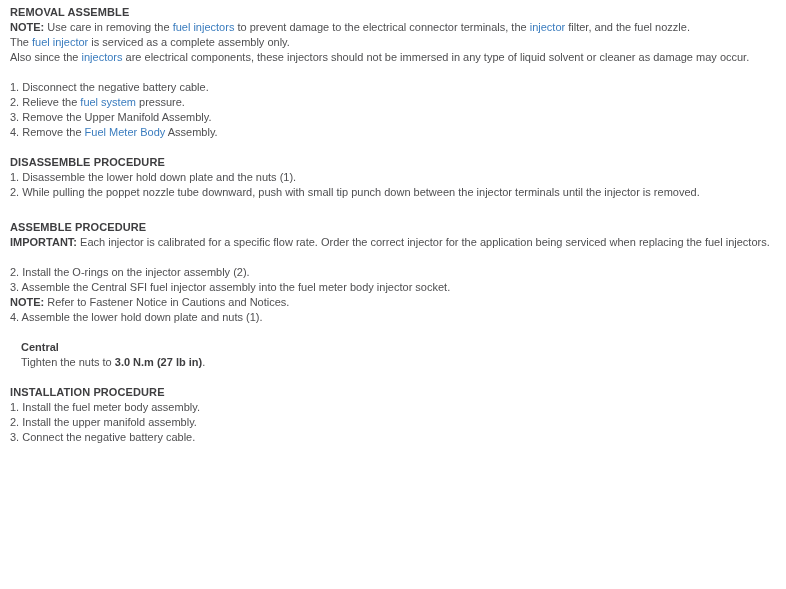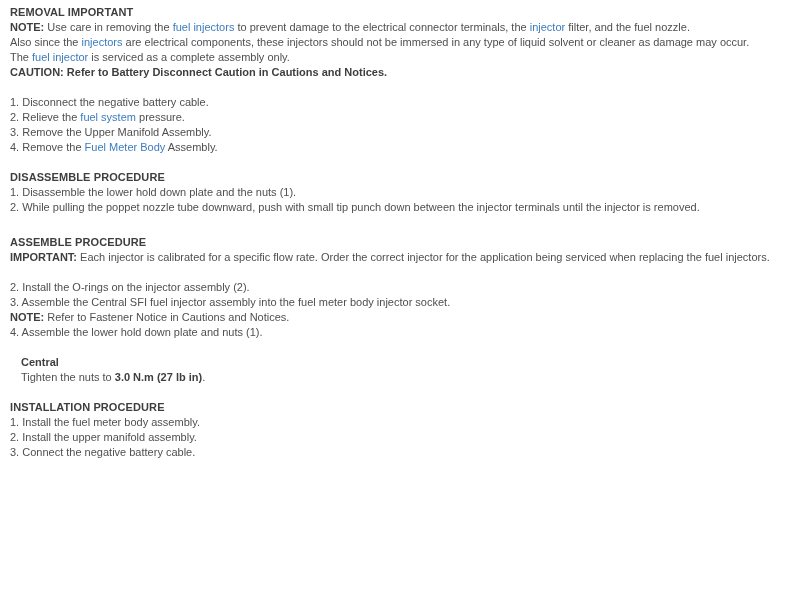--- a/index.html
+++ b/index.html
@@ -40,29 +40,28 @@
     cursor: pointer;
   }
   .step { margin: 0; }
   .indent { padding-left: 11px; }
 </style>
 </head>
 <body>
 
 <div class="doc">
 
-  <div class="heading">REMOVAL IMPORTANT</div>
+  <div class="heading">REMOVAL ASSEMBLE</div>
 
   <p class="block step"><span class="b">NOTE:</span><span> Use care in removing the </span><a class="link">fuel injectors</a><span> to prevent damage to the electrical connector terminals, the </span><a class="link">injector</a><span> filter, and the fuel nozzle.</span></p>
 
+  <p class="block step"><span>The </span><a class="link">fuel injector</a><span> is serviced as a complete assembly only.</span></p>
+
   <p class="block step"><span>Also since the </span><a class="link">injectors</a><span> are electrical components, these injectors should not be immersed in any type of liquid solvent or cleaner as damage may occur.</span></p>
 
-  <p class="block step"><span>The </span><a class="link">fuel injector</a><span> is serviced as a complete assembly only.</span></p>
-
-  <p class="block step b">CAUTION: Refer to Battery Disconnect Caution in Cautions and Notices.</p>
 
   <div class="block">
     <p class="step">1. Disconnect the negative battery cable.</p>
     <p class="step"><span>2. Relieve the </span><a class="link">fuel system</a><span> pressure.</span></p>
     <p class="step">3. Remove the Upper Manifold Assembly.</p>
     <p class="step"><span>4. Remove the </span><a class="link">Fuel Meter Body</a><span> Assembly.</span></p>
   </div>
 
   <div class="heading block">DISASSEMBLE PROCEDURE</div>
   <div class="tight">

